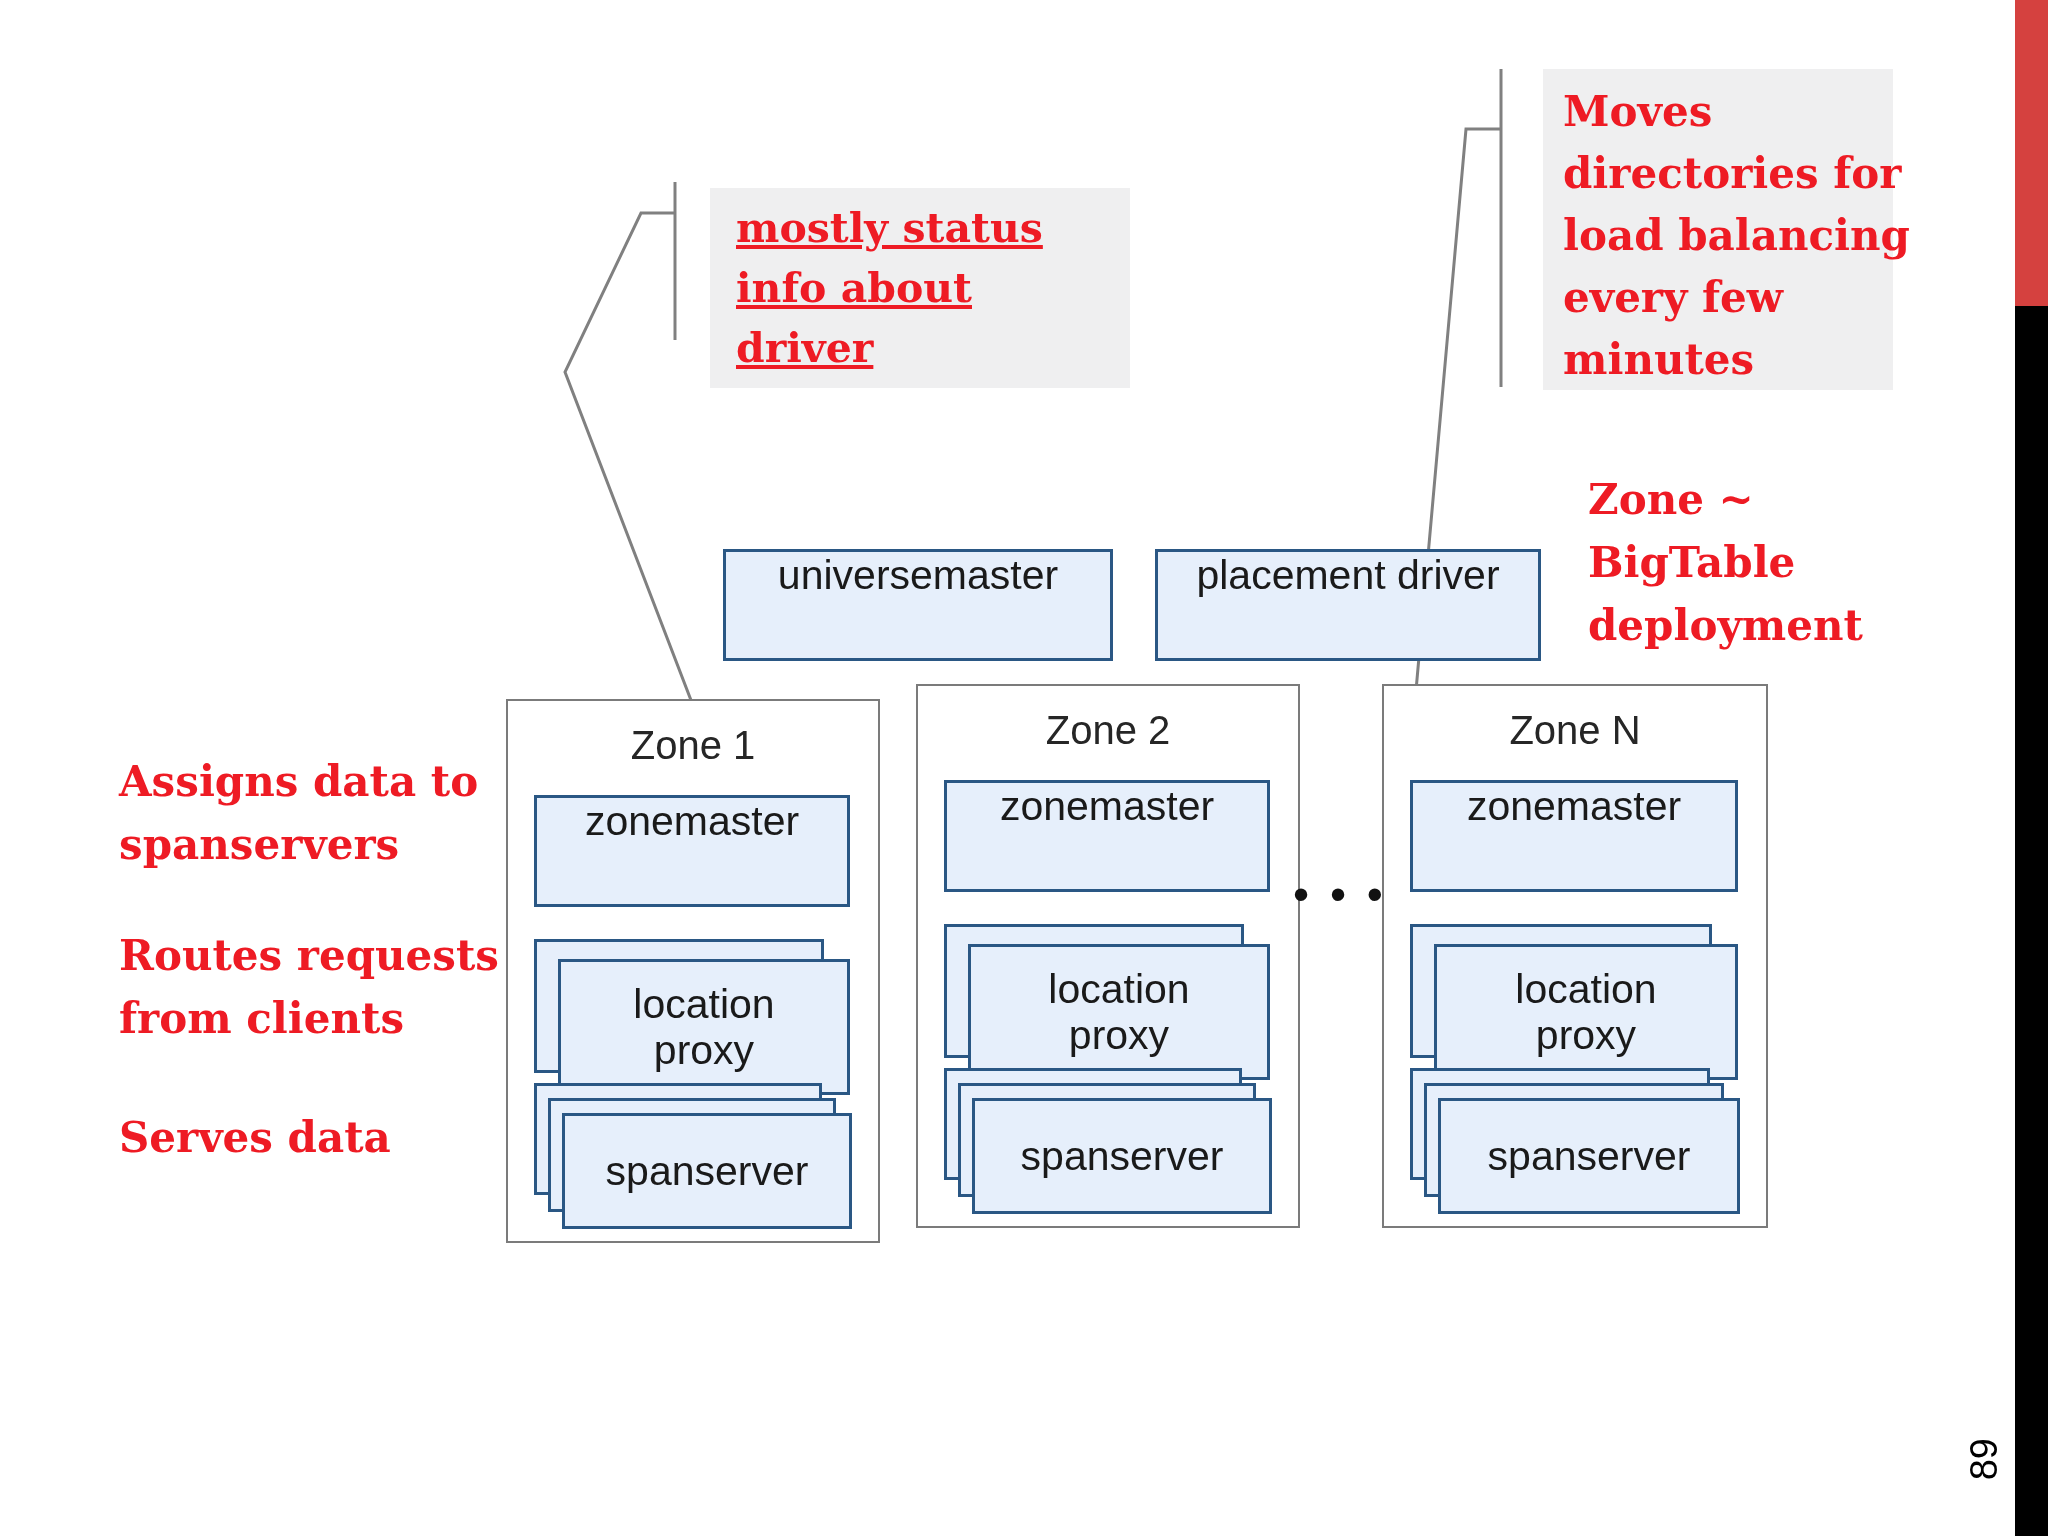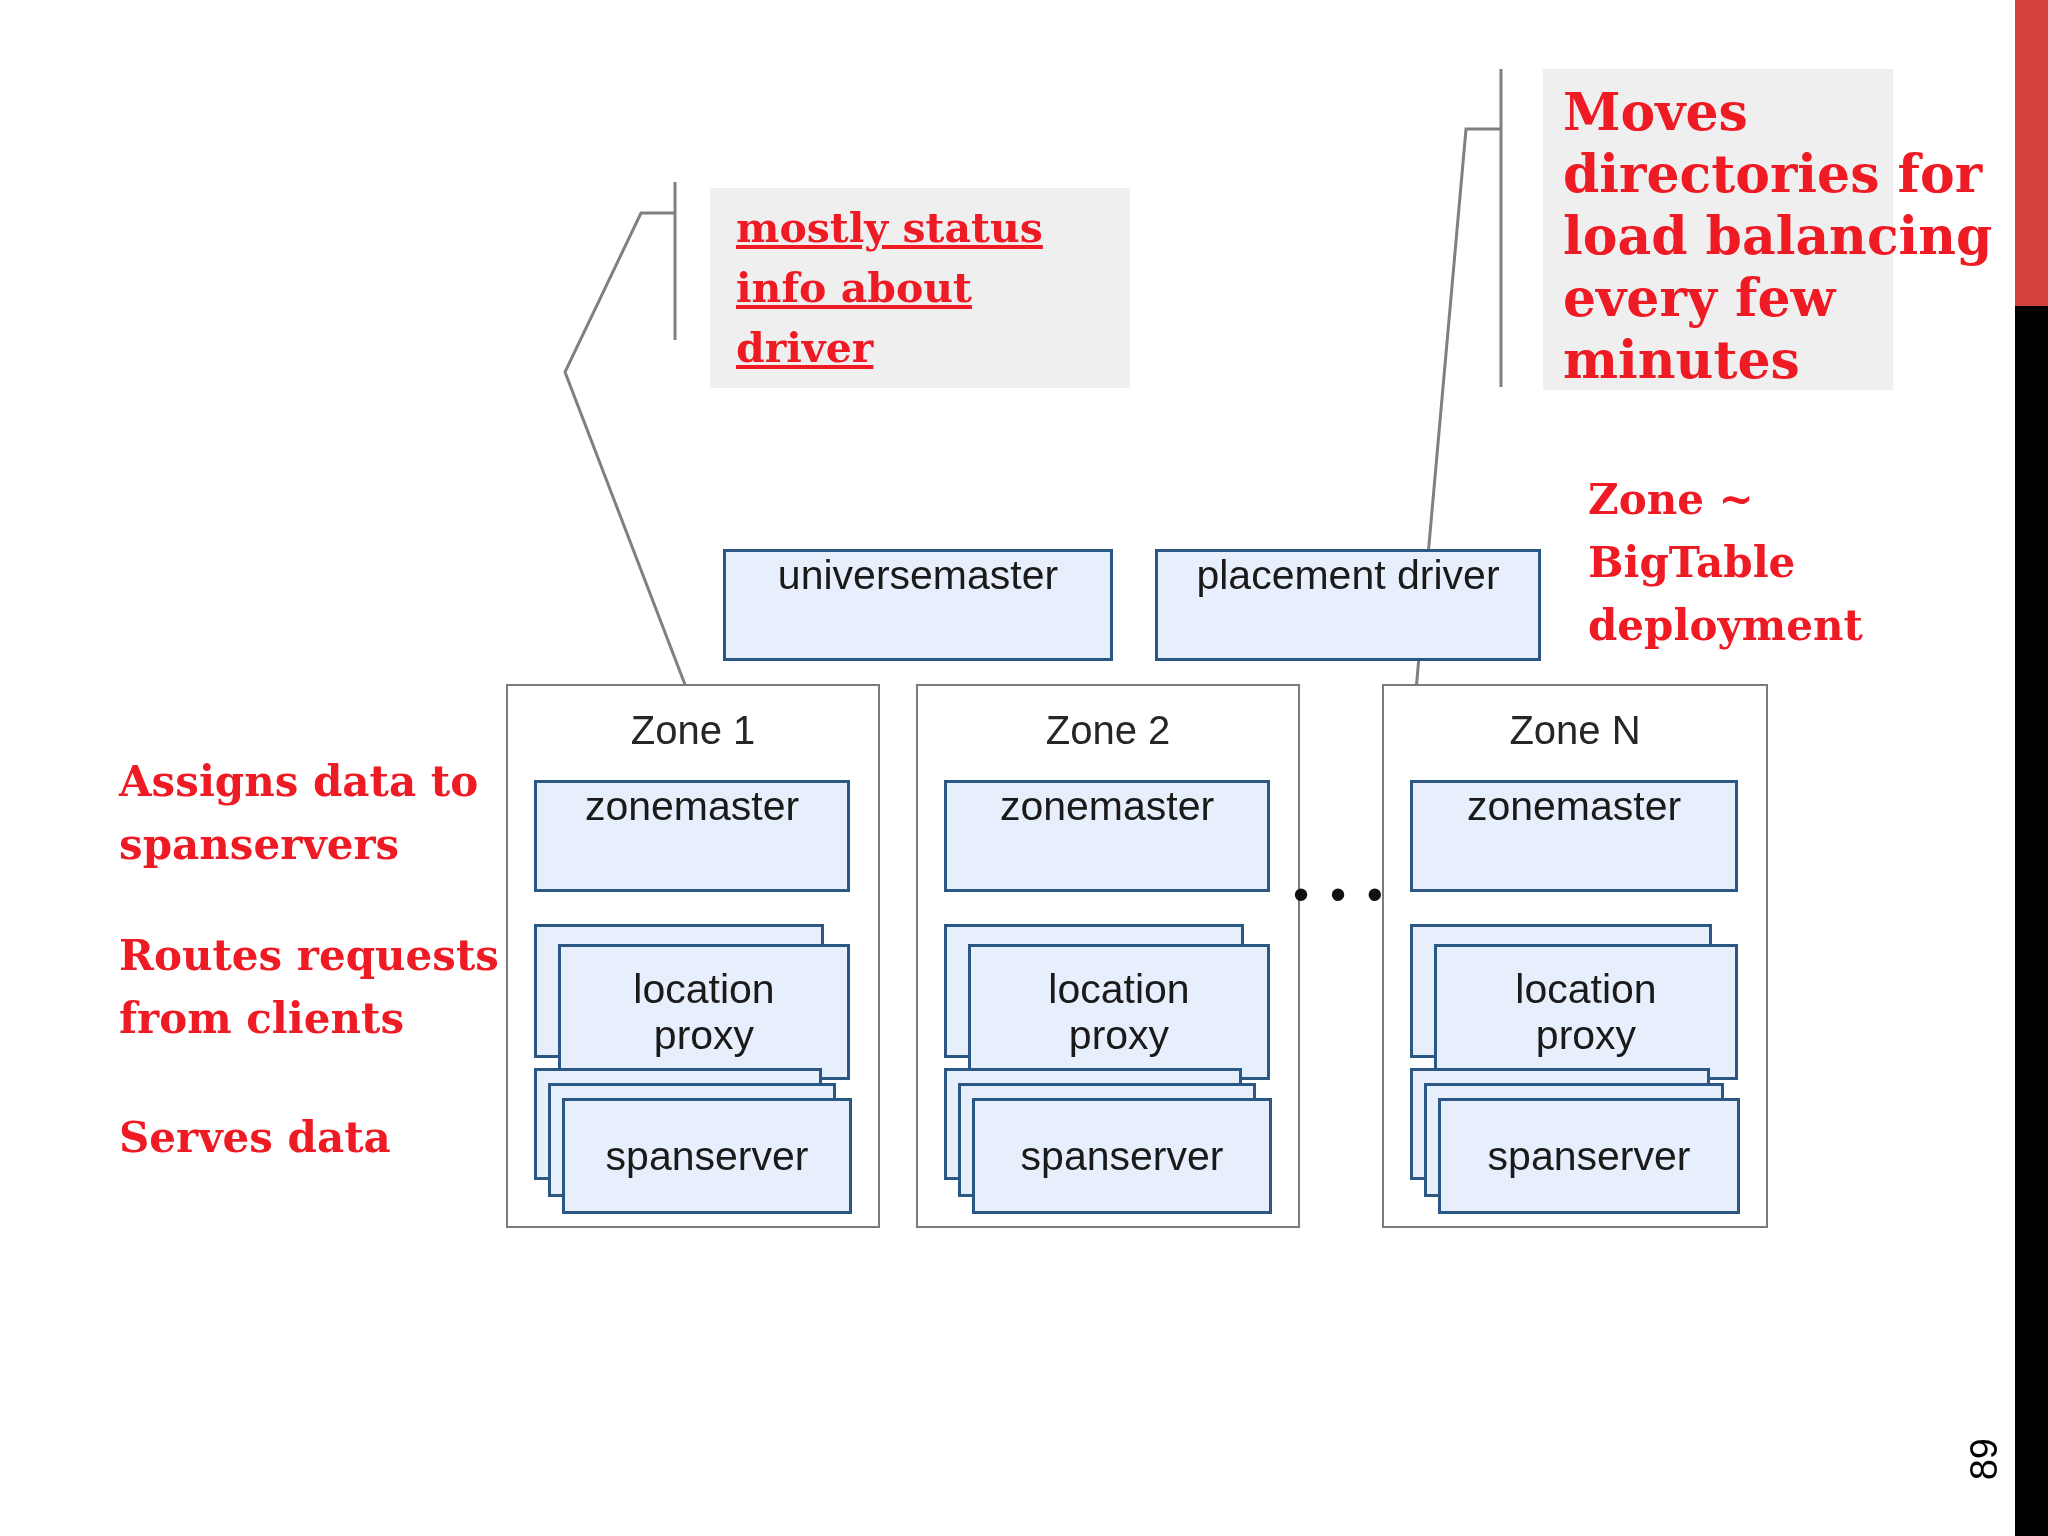--- a/index.html
+++ b/index.html
@@ -58,21 +58,21 @@
 
   <div class="sidebar-red"></div>
   <div class="sidebar-black"></div>
 
   <div class="abs graybox red-note" style="left:710px;top:188px;width:420px;height:200px;padding:10px 0 0 26px;line-height:60px;font-size:41px;text-decoration:underline;">
     <div>mostly status</div>
     <div>info about</div>
     <div>driver</div>
   </div>
 
-  <div class="abs graybox red-note" style="left:1543px;top:69px;width:350px;height:321px;padding:12px 12px 0 20px;line-height:62px;font-size:52px;">
+  <div class="abs graybox red-note" style="left:1543px;top:69px;width:350px;height:321px;padding:12px 12px 0 20px;line-height:62px;font-size:42px;">
     <div>Moves</div>
     <div>directories for</div>
     <div>load balancing</div>
     <div>every few</div>
     <div>minutes</div>
   </div>
 
   <div class="abs red-note" style="left:1588px;top:468px;line-height:63px;">
     <div>Zone ~</div>
     <div>BigTable</div>
@@ -91,21 +91,21 @@
     <div>Serves data</div>
   </div>
 
   <div class="bluebox" style="left:723px;top:549px;width:390px;height:112px;">
     <span>universemaster</span>
   </div>
   <div class="bluebox" style="left:1155px;top:549px;width:386px;height:112px;">
     <span>placement driver</span>
   </div>
 
-  <div class="zone" style="left:506px;top:684px;width:374px;height:544px;">
+  <div class="zone" style="left:506px;top:699px;width:374px;height:544px;">
     <div class="zone-title">Zone 1</div>
     <div class="bluebox zm">
       <span>zonemaster</span>
     </div>
     <div class="stack proxy-wrap">
       <div class="layer proxy-back"></div>
       <div class="layer proxy-front">
         <span>location</span>
         <span>proxy</span>
       </div>

